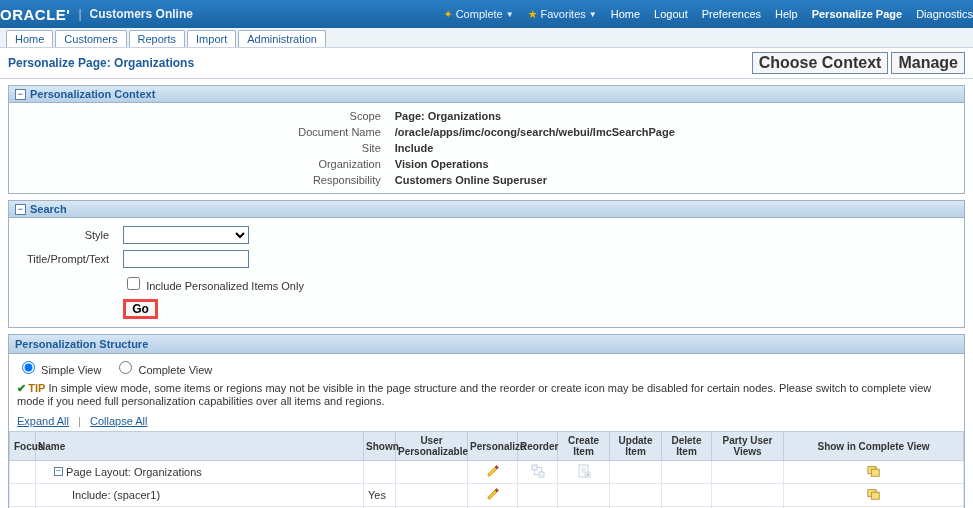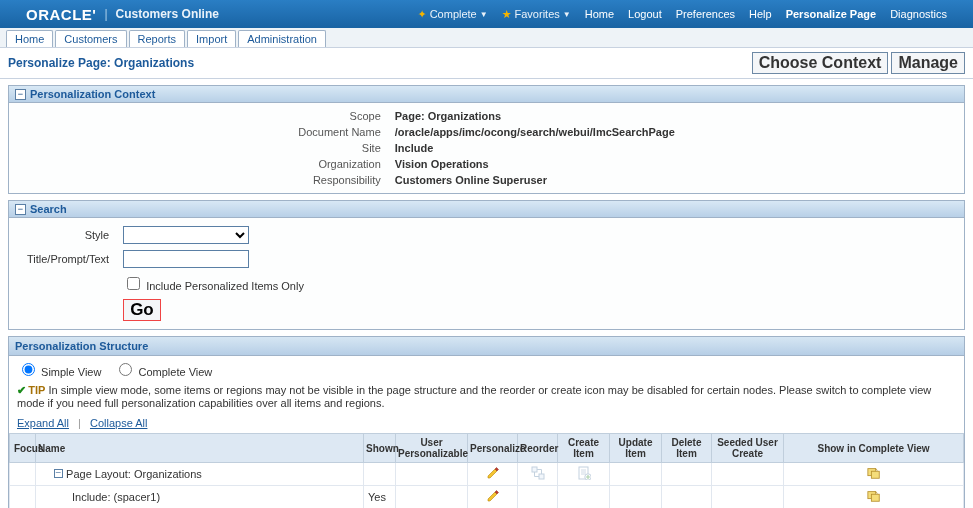--- a/index.html
+++ b/index.html
@@ -11,21 +11,21 @@
     background: #fff;
     width: 973px;
   }
   a { color: #1d5a9a; text-decoration: none; }
   .topbar {
     background: linear-gradient(to bottom, #2a7ec4 0%, #1963a3 100%);
     height: 28px;
     display: flex;
     align-items: center;
     color: #fff;
-    padding: 0 26px;
+    padding: 0 0;
     box-sizing: border-box;
     justify-content: space-between;
     white-space: nowrap;
     overflow: hidden;
   }
   .brand { display: flex; align-items: center; gap: 8px; font-size: 12px; }
   .brand .oracle { font-weight: bold; letter-spacing: 0.5px; font-size: 15px; }
   .brand .sep { color: #a9cde9; }
   .brand .app { font-weight: bold; color: #eaf2fa; }
   .topright { display: flex; align-items: center; gap: 14px; color: #eaf2fa; }
@@ -92,22 +92,22 @@
   .context-table .value { font-weight: bold; color: #333; }
   .search-table td { padding: 2px 6px; }
   .search-table .label { text-align: right; }
   .search-table select, .search-table input[type=text]{
     border: 1px solid #5a7fa5; font-size: 11px; padding: 0 2px;
     height: 16px; box-sizing: content-box;
   }
   .search-table select { width: 120px; background: #fff; }
   .search-table input[type=text]{ width: 120px; }
   .gobtn {
-    background: #f4f6f8; border: 1px solid #ef4444; padding: 0 6px;
-    font-size: 17px; cursor: pointer; font-weight: bold;
+    background: #f4f6f8; border: 3px solid #ef4444; padding: 0 6px;
+    font-size: 12px; cursor: pointer; font-weight: bold;
   }
   .struct-panel { margin: 0 8px 8px 8px; border: 1px solid #9fb2c7; }
   .struct-header {
     background: linear-gradient(to bottom, #d6e6f3, #b6cee6);
     color: #1d5a9a; font-weight: bold; padding: 3px 6px;
     border-bottom: 1px solid #9fb2c7;
   }
   .view-row { padding: 4px 8px; }
   .view-row label { margin-right: 10px; }
   .tip-row { padding: 2px 8px 6px 8px; color: #333; }
@@ -322,21 +322,21 @@
       <tr>
         <th>Focus</th>
         <th>Name</th>
         <th>Shown</th>
         <th>User Personalizable</th>
         <th>Personalize</th>
         <th>Reorder</th>
         <th>Create Item</th>
         <th>Update Item</th>
         <th>Delete Item</th>
-        <th>Seeded User Create</th>
+        <th>Party User Views</th>
         <th>Show in Complete View</th>
       </tr>
     </thead>
     <tbody id="struct-rows">
         <tr>
           <td class="focus"></td>
           <td class="name"><span class="node-indent" style="padding-left:16px"></span><span class="tree-icon"></span> <span>Page Layout: Organizations</span></td>
           <td class="shown"></td>
           <td></td>
           <td><span class="icon-pencil"><svg viewBox="0 0 12 12">

